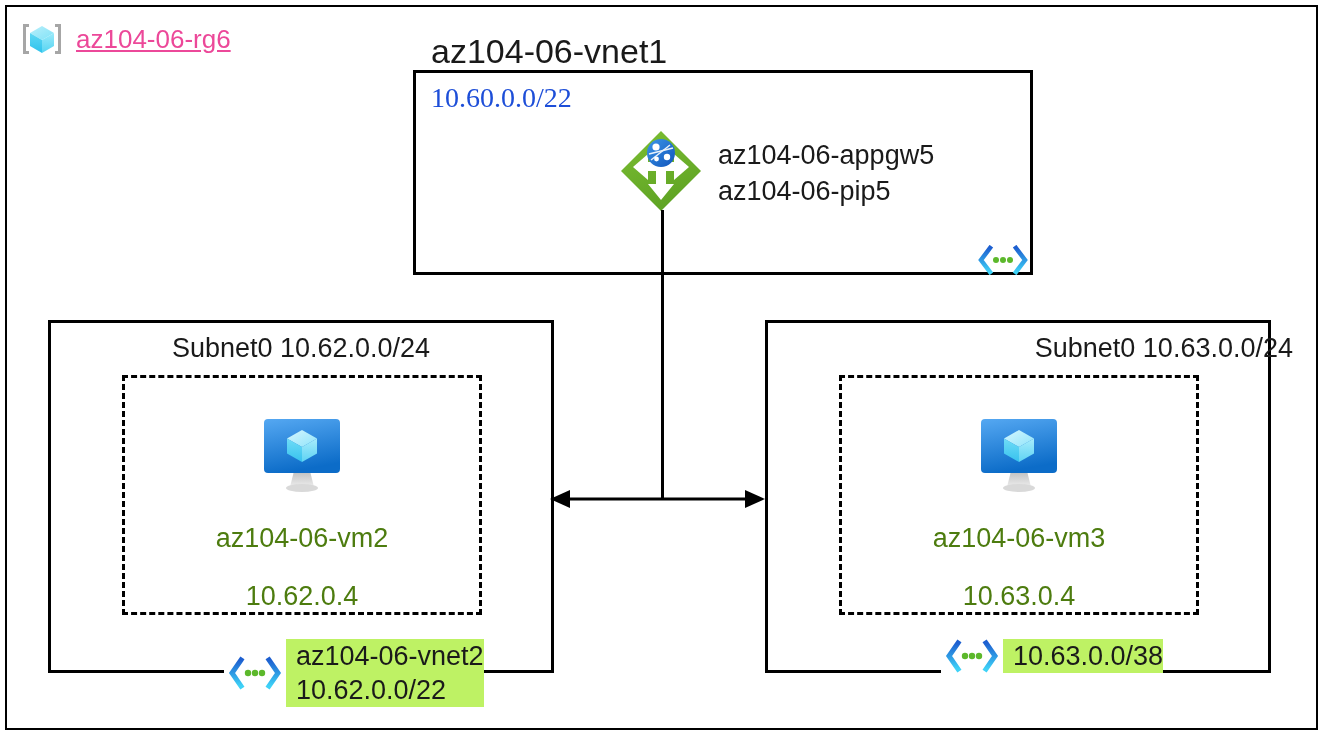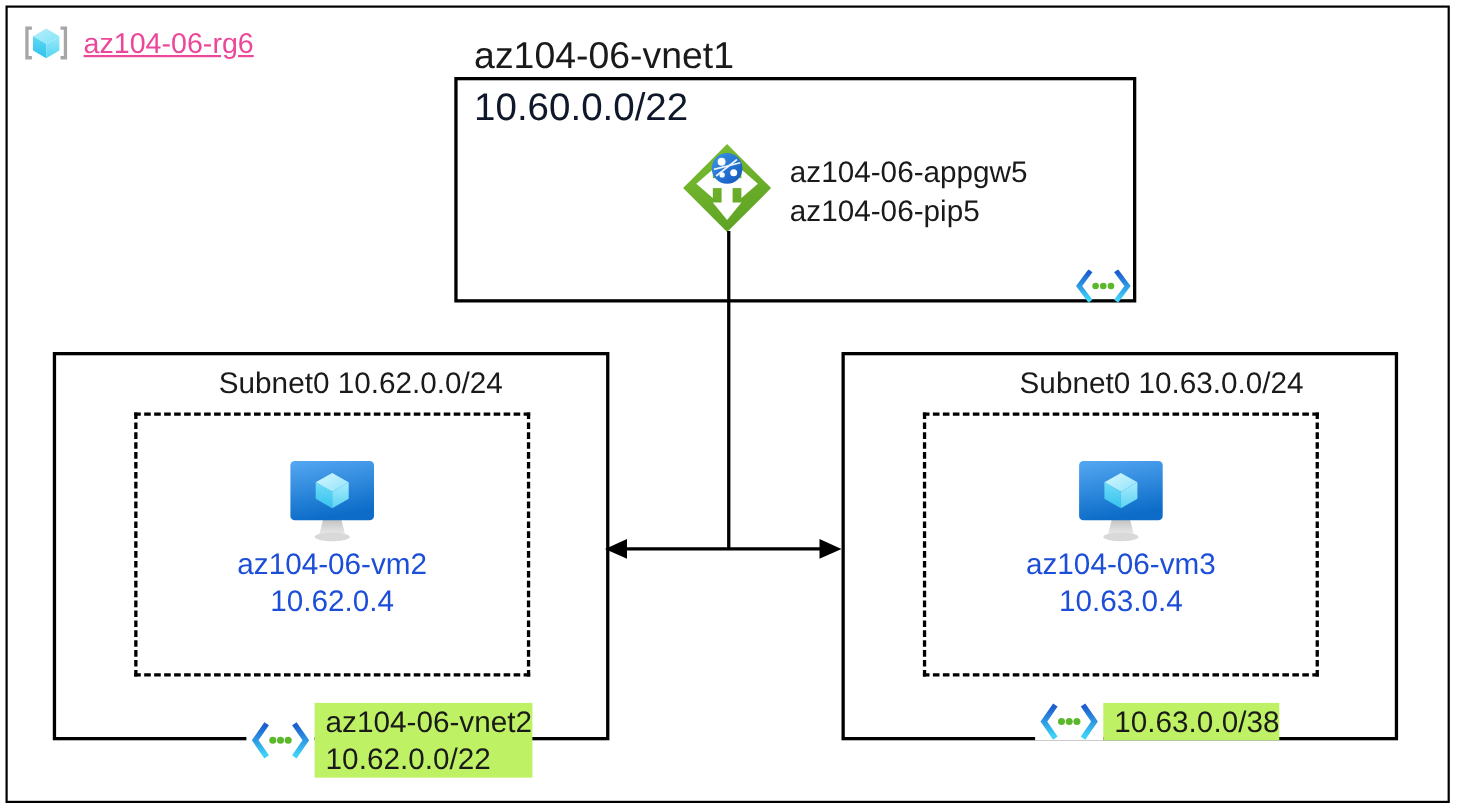--- a/index.html
+++ b/index.html
@@ -65,34 +65,34 @@
     position: absolute;
     font-size: 34px;
     line-height: 31px;
     white-space: nowrap;
     color: #1a1a1a;
   }
 
   
   .box-text {
     position: absolute;
-    font-size: 35px;
+    font-size: 28px;
     line-height: 32px;
     white-space: nowrap;
-    color: #0f172a;
+    color: #1d4ed8;
+    font-family: Liberation Serif, serif;
   }
 
   .centered-title {
     position: absolute;
     font-size: 27px;
     line-height: 32px;
     white-space: nowrap;
     color: #1a1a1a;
     text-align: center;
-    padding-left: 27px;
   }
 
   
   .subnet-dashed {
     position: absolute;
     border: 3px dashed #000000;
     box-sizing: border-box;
     background: transparent;
   }
 
@@ -101,21 +101,22 @@
     position: absolute;
     display: flex;
     flex-direction: column;
     align-items: center;
   }
   .vm-label {
     font-size: 27px;
     line-height: 33px;
     white-space: nowrap;
     text-align: center;
-    color: #1d4ed8;
+    color: #4d7c0f;
+    margin-top: 25px;
   }
   .vm-icon { display:block; }
 
   
   .appgw-node {
     position: absolute;
     display: flex;
     align-items: center;
     gap: 14px;
   }
@@ -354,21 +355,21 @@
       </svg>
     </span>
     <span class="peering-labels">
       <span>az104-06-vnet2</span>
       <span>10.62.0.0/22</span>
     </span>
   </div>
 
   <div class="box" style="left:765px; top:320px; width:506px; height:353px;"></div>
 
-  <div class="centered-title" style="left:765px; top:332px; width:528px;">Subnet0 10.63.0.0/24</div>
+  <div class="centered-title" style="left:765px; top:332px; width:528px;text-align:right;">Subnet0 10.63.0.0/24</div>
 
   <div class="subnet-dashed" style="left:839px; top:375px; width:360px; height:240px;"></div>
 
   <div class="vm-node" style="left:899px; top:413px; width:240px;">
     <span>
       <svg class="vm-icon" width="92" height="84" viewBox="0 0 92 84" aria-hidden="true">
         <defs>
           <linearGradient id="vmScreen3" x1="0" y1="0" x2="0.25" y2="1">
             <stop offset="0" stop-color="#55A8F2"></stop>
             <stop offset="1" stop-color="#0C6CC8"></stop>

